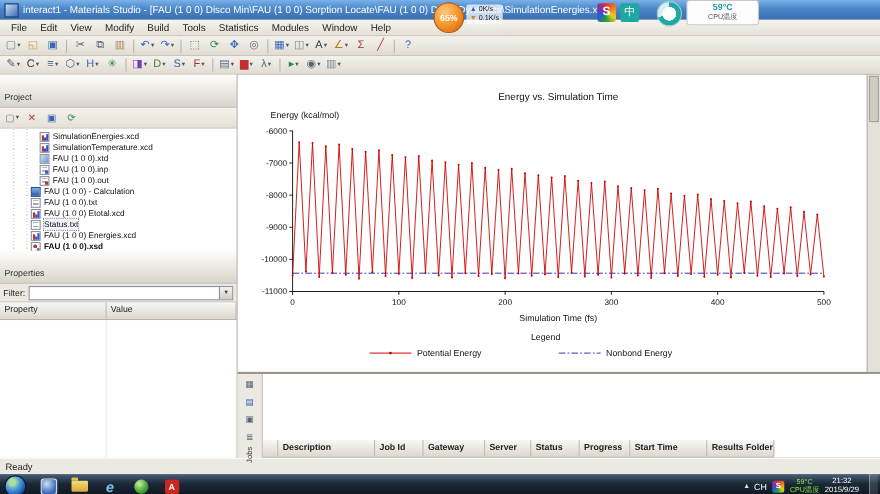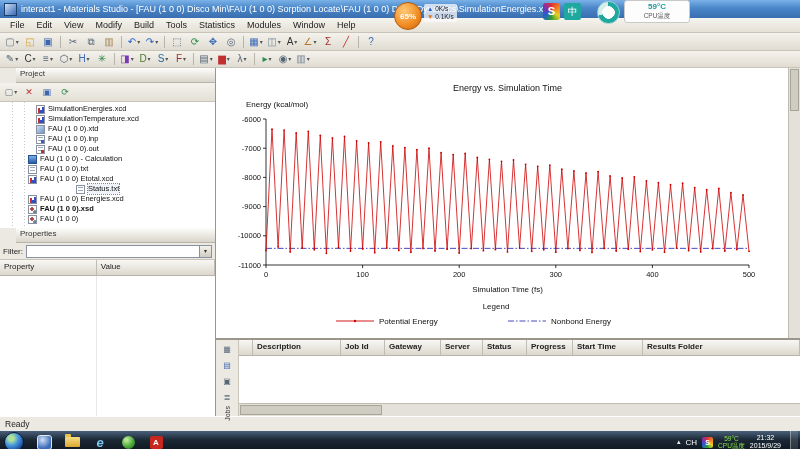--- a/index.html
+++ b/index.html
@@ -17,21 +17,21 @@
   .tbi{height:14px;min-width:14px;display:flex;align-items:center;justify-content:center;margin:0 1px;border:1px solid transparent;border-radius:2px;font-size:10px;line-height:14px;}
   .tbi .drop{font-size:6px;color:#555;margin-left:1px;}
   .sep{width:1px;height:12px;background:#b8b4aa;margin:0 3px;}
   
   .work{display:flex;height:348px;}
   .leftcol{width:215px;flex:none;display:flex;flex-direction:column;border-right:1px solid #9a968c;background:#ece9e2;}
   .rightcol{flex:1;display:flex;flex-direction:column;background:#a8a8a8;min-width:0;}
   .panel{display:flex;flex-direction:column;min-height:0;}
   .project{height:160px;flex:none;}
   .props{flex:1;}
-  .phead{height:13px;flex:none;background:linear-gradient(#fdfdfb,#d9d5cb);border-bottom:1px solid #b8b4aa;font-size:8px;color:#333;padding:1px 0 0 4px;margin-left:16px;}
+  .phead{height:13px;flex:none;background:linear-gradient(#fdfdfb,#d9d5cb);border-bottom:1px solid #b8b4aa;font-size:8px;color:#333;padding:16px 0 0 4px;}
   .ptools{height:18px;flex:none;display:flex;align-items:center;background:linear-gradient(#f4f2ec,#e4e0d6);border-bottom:1px solid #c8c4ba;padding-left:2px;}
   .ptools .tbi{font-size:9px;height:13px;}
   .tree{flex:1;background:#fff;overflow:hidden;position:relative;padding-top:2px;
     background-image:repeating-linear-gradient(180deg,#c8c8c8 0 1px,transparent 1px 3px),repeating-linear-gradient(180deg,#c8c8c8 0 1px,transparent 1px 3px);
     background-size:1px 100%,1px 100%;background-position:12px 0,24px 0;background-repeat:no-repeat;background-color:#fff;}
   .trow{height:10px;line-height:10px;font-size:7.5px;color:#111;white-space:nowrap;display:flex;align-items:center;}
   .trow.sel .tlabel{outline:1px dotted #888;background:#f0f4fa;}
   .tico{display:inline-block;width:9px;height:9px;margin-right:3px;flex:none;border:1px solid #8a92a2;background:#fff;box-sizing:border-box;}
   .ic-chart{background-image:linear-gradient(#c03030,#c03030),linear-gradient(#3050c0,#3050c0),linear-gradient(#3050c0,#3050c0);background-size:2px 5px,2px 3px,2px 6px;background-position:1px 2px,3px 4px,5px 1px;background-repeat:no-repeat;}
   .ic-doc{background-image:repeating-linear-gradient(180deg,#9aa8b8 0 1px,transparent 1px 3px);background-size:5px 6px;background-position:1px 1px;background-repeat:no-repeat;}
@@ -51,21 +51,21 @@
   .chartarea{height:270px;flex:none;position:relative;background:#a8a8a8;}
   .chartdoc{position:absolute;left:0;top:0;right:11px;bottom:0;background:#fff;border-right:1px solid #808080;}
   .vscroll{position:absolute;right:0;top:0;width:11px;bottom:0;background:#e4e1da;border-left:1px solid #c0bcb2;}
   .vscroll .thumb{position:absolute;left:1px;right:1px;top:1px;height:40px;background:#cfccc2;border:1px solid #a8a49a;}
   svg text{font-family:"Liberation Sans",sans-serif;}
   
   .jobs{flex:1;display:flex;border-top:2px solid #9a968c;background:#fff;min-height:0;}
   .jobs-side{width:22px;flex:none;background:#ece9e2;border-right:1px solid #c8c4ba;display:flex;flex-direction:column;align-items:center;padding-top:2px;}
   .jobs-side .tbi{font-size:8px;height:12px;min-width:12px;margin:1px 0;}
   .jobs-tab{margin-top:auto;margin-bottom:3px;writing-mode:vertical-rl;transform:rotate(180deg);font-size:7px;color:#333;}
-  .jobs-main{flex:1;display:flex;flex-direction:column;min-width:0;}
+  .jobs-main{flex:1;display:flex;flex-direction:row;min-width:0;align-items:flex-end;}
   .jobs-header{height:15px;flex:none;display:flex;background:linear-gradient(#f8f7f4,#dcd8ce);border-bottom:1px solid #b8b4aa;}
   .jh-cell{font-size:8px;font-weight:bold;color:#222;padding:2px 0 0 4px;border-right:1px solid #c0bcb2;box-sizing:border-box;white-space:nowrap;overflow:hidden;flex:none;}
   .jobs-body{flex:1;background:#fff;}
   .hscroll{height:12px;flex:none;background:#e4e1da;border-top:1px solid #c0bcb2;position:relative;}
   .hscroll .thumb{position:absolute;left:1px;top:1px;bottom:1px;width:140px;background:#cfccc2;border:1px solid #a8a49a;}
   
   .statusbar{height:14px;background:#ece9e2;border-top:1px solid #fff;display:flex;align-items:center;font-size:8.5px;color:#222;padding:0 2px;}
   .statusbar .ready{padding-left:3px;}
   .panes{margin-left:auto;display:flex;height:11px;}
   .pane{border:1px solid;border-color:#a8a49a #fff #fff #a8a49a;margin-left:2px;font-size:7.5px;text-align:center;line-height:10px;color:#333;}
@@ -307,21 +307,21 @@
               <span class="tlabel">FAU (1 0 0) - Calculation</span>
             </div>
             <div class="trow" style="padding-left: 28px;">
               <span class="tico ic-doc"></span>
               <span class="tlabel">FAU (1 0 0).txt</span>
             </div>
             <div class="trow" style="padding-left: 28px;">
               <span class="tico ic-chart"></span>
               <span class="tlabel">FAU (1 0 0) Etotal.xcd</span>
             </div>
-            <div class="trow sel" style="padding-left: 28px; margin-left: 48px;">
+            <div class="trow sel" style="padding-left: 28px;">
               <span class="tico ic-doc"></span>
               <span class="tlabel">Status.txt</span>
             </div>
             <div class="trow" style="padding-left: 28px;">
               <span class="tico ic-chart"></span>
               <span class="tlabel">FAU (1 0 0) Energies.xcd</span>
             </div>
             <div class="trow" style="padding-left: 28px; font-weight: bold;">
               <span class="tico ic-xsd"></span>
               <span class="tlabel">FAU (1 0 0).xsd</span>

